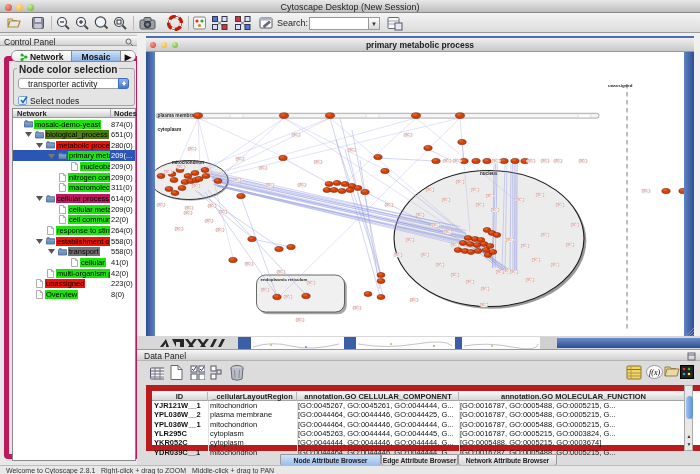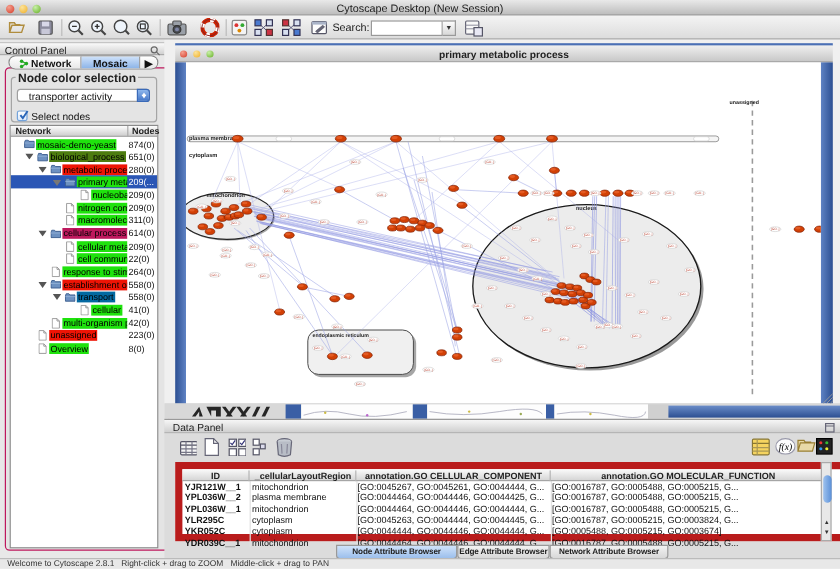--- a/index.html
+++ b/index.html
@@ -15,21 +15,21 @@
 .tbi { position:absolute; top:2px; }
 .tsep { position:absolute; top:3px; width:1px; height:14px; background:#bbb; }
 #searchlbl { position:absolute; left:277px; top:5px; font-size:9px; color:#222; }
 #searchbox { position:absolute; left:309px; top:3.5px; width:60px; height:13px; background:#fff; border:1px solid #999; }
 #searchdrop { position:absolute; left:369px; top:3.5px; width:11px; height:13px; background:linear-gradient(#fdfdfd,#d8d8d8); border:1px solid #999; border-left:none; font-size:6px; text-align:center; line-height:13px; color:#333; }
 
 
 #cp { left:0; top:33px; width:137px; height:433px; background:#e8e8e8; }
 #cphdr { position:absolute; left:0; top:2px; width:137px; height:11px; background:linear-gradient(#fafafa,#d2d2d2); border-top:1px solid #c5c5c5; border-bottom:1px solid #aaa; }
 #cphdr span { position:absolute; left:4px; top:1px; font-size:8.5px; color:#222; }
-#cppanel { position:absolute; left:4px; top:23px; width:137px; height:403px; background:#e4e4e4; border:1px solid #be185d; border-radius:4px; }
+#cppanel { position:absolute; left:4px; top:23px; width:137px; height:403px; background:#e4e4e4; border:5px solid #be185d; border-radius:4px; }
 #tabs { position:absolute; left:2px; top:-11px; width:125px; height:12px; border:1px solid #8a8a8a; border-radius:7px; background:#fff; overflow:hidden; display:flex; }
 #tabs .tab { font-size:8.5px; color:#111; text-align:center; line-height:12px; font-weight:bold; }
 #tab-net { width:60px; background:linear-gradient(#fff,#e8e8e8); border-right:1px solid #8a8a8a; }
 #tab-mos { width:49px; background:linear-gradient(#cfe2fa,#8cb4e8); border-right:1px solid #8a8a8a; }
 #tab-arr { width:14px; background:linear-gradient(#fff,#e8e8e8); font-size:7px; }
 #grp { position:absolute; left:4px; top:7px; width:122px; height:38px; border:1px solid #a5a5a5; border-radius:3px; }
 #grplbl { position:absolute; left:8px; top:2.5px; font-size:10px; font-weight:bold; color:#222; background:#e4e4e4; padding:0 2px; }
 #combo { position:absolute; left:9px; top:17px; width:111px; height:11px; background:#fff; border:1px solid #a0a0a0; border-radius:3px; font-size:8.5px; line-height:10px; padding-left:9px; color:#111; }
 #combobtn { position:absolute; left:109px; top:17px; width:11px; height:11px; background:linear-gradient(#8db6ec,#4577c8); border:1px solid #3a6ab8; border-radius:0 3px 3px 0; }
 #combobtn:before { content:""; position:absolute; left:2.8px; top:1.6px; border-left:2.2px solid transparent; border-right:2.2px solid transparent; border-bottom:3px solid #fff; }
@@ -328,21 +328,21 @@
               <span class="tcount" style="color:#111">558(0)</span>
             </div>
 <div class="trow" style="top:127.80000000000001px">
               <svg class="ticon" style="left:35px;top:3.2px" width="7" height="5">
                 <polygon points="0,0 7,0 3.5,5" fill="#555"></polygon>
               </svg>
               <svg class="ticon" style="left:45px;top:1.5px" width="9" height="8">
                 <path d="M0.5 2.5 L0.5 7 L8.5 7 L8.5 1.8 L4.2 1.8 L3.4 0.8 L1.2 0.8 Z" fill="#6d91c1" stroke="#3e5f8f" stroke-width="0.8"></path>
                 <path d="M0.5 3.2 L8.5 3.2" stroke="#8fadd4" stroke-width="0.8"></path>
               </svg>
-              <span class="tlabel" style="left:55px;background:#0369a1;max-width:42px">transport</span>
+              <span class="tlabel" style="left:55px;background:#737373;max-width:42px">transport</span>
               <span class="tcount" style="color:#111">558(0)</span>
             </div>
 <div class="trow" style="top:138.45000000000002px">
               <svg class="ticon" style="left:58px;top:1px" width="7" height="9">
                 <path d="M0.5 0.5 L4.5 0.5 L6.5 2.5 L6.5 8.5 L0.5 8.5 Z" fill="#fff" stroke="#999" stroke-width="0.8"></path>
                 <path d="M4.5 0.5 L4.5 2.5 L6.5 2.5" fill="none" stroke="#999" stroke-width="0.8"></path>
               </svg>
               <span class="tlabel" style="left:67px;background:#1fe20d;max-width:30px">cellular</span>
               <span class="tcount" style="color:#111">41(0)</span>
             </div>

